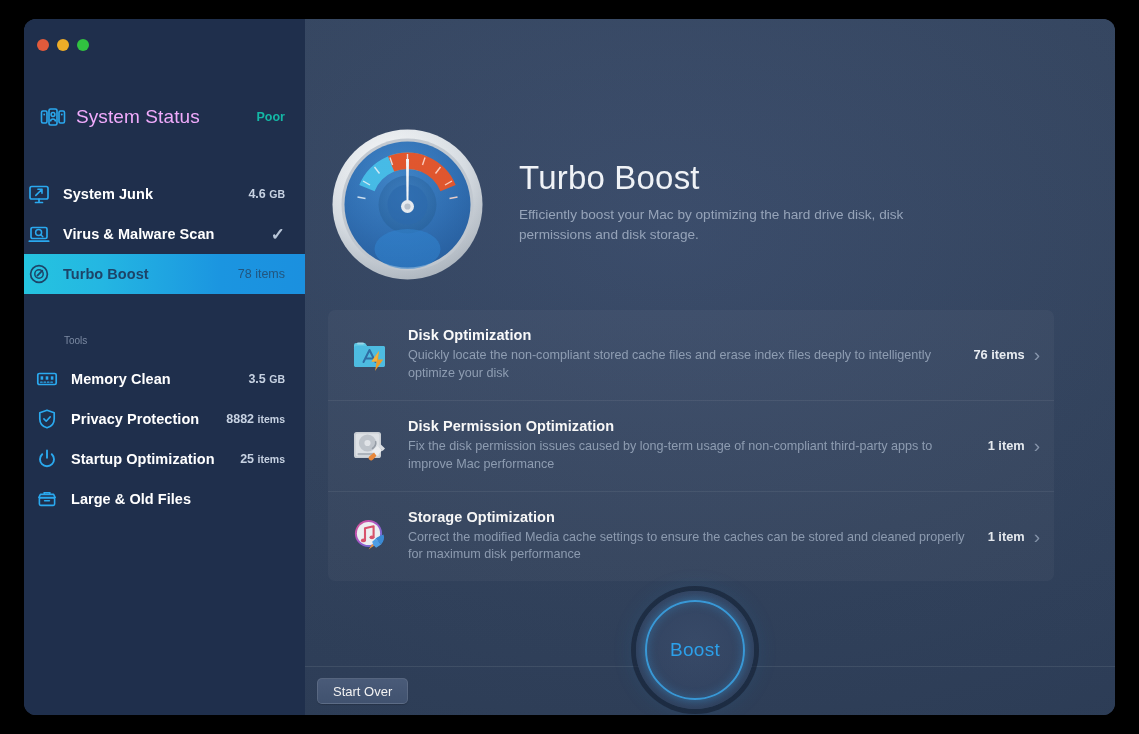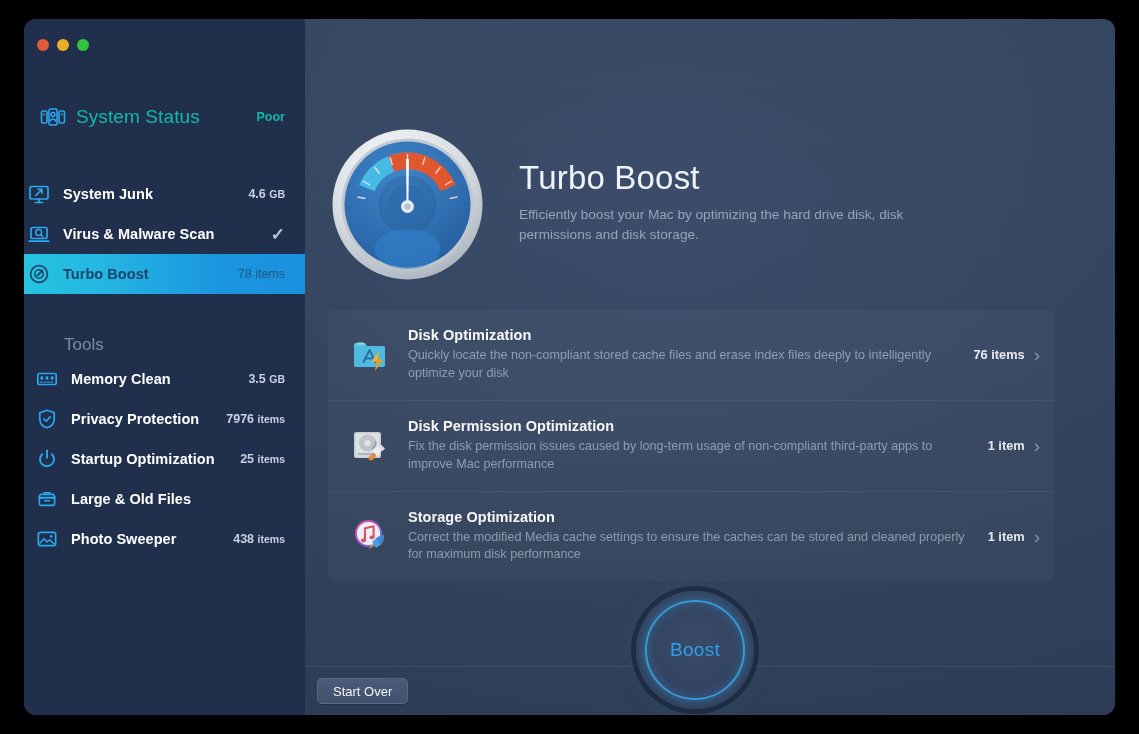--- a/index.html
+++ b/index.html
@@ -41,21 +41,21 @@
   .status-row {
     position: absolute;
     top: 72px; left: 0; right: 0;
     height: 52px;
     display: flex; align-items: center;
     padding: 0 20px 0 15px;
   }
   .status-row .ico { width: 28px; height: 28px; flex: 0 0 28px; margin-right: 9px;
       display: flex; align-items: center; justify-content: center; }
   .status-title {
-    color: #14b8a6;
+    color: #f0abfc;
     font-size: 19px;
     letter-spacing: .1px;
     flex: 1;
   }
   .status-value {
     color: #14b8a6;
     font-size: 12.5px;
     font-weight: bold;
   }
 
@@ -89,21 +89,21 @@
     background: linear-gradient(to right, #25c4e0 0%, #24b6e2 28%, #1b95e0 70%, #1b90df 100%);
   }
   .nav-item.active .nav-label { color: #1d4468; }
   .nav-item.active .nav-value { color: #22567f; font-weight: normal; }
   .check { color: #b9c6d8; font-size: 17px; line-height: 1; }
 
   .tools-header {
     position: absolute;
     top: 316px; left: 40px;
     color: #7b8aa2;
-    font-size: 17px;
+    font-size: 10px;
   }
   .tool-list { position: absolute; top: 340px; left: 8px; right: 0; }
 
   
   #main {
     flex: 1;
     position: relative;
     background:
       radial-gradient(ellipse 900px 600px at 45% 30%, #3a4c6b 0%, #33445f 55%, #2e3f5a 100%);
   }
@@ -331,21 +331,21 @@
 
       <div class="nav-item">
         <span class="ico">
           <svg width="22" height="22" viewBox="0 0 22 22" fill="none">
             <path d="M11 2.2l7.2 2.6v6.1c0 4.4-3.1 7.7-7.2 8.9-4.1-1.2-7.2-4.5-7.2-8.9V4.8L11 2.2z" stroke="#2aa9ef" stroke-width="1.7" stroke-linejoin="round"></path>
             <path d="M7.9 10.9l2.3 2.3 4-4.3" stroke="#2aa9ef" stroke-width="1.6" stroke-linecap="round" stroke-linejoin="round"></path>
           </svg>
         </span>
         <span class="nav-label">Privacy Protection</span>
         <span class="nav-value">
-          <span>7976</span>&nbsp;<span class="unit">items</span>
+          <span>8882</span>&nbsp;<span class="unit">items</span>
         </span>
       </div>
 
 
       <div class="nav-item">
         <span class="ico">
           <svg width="22" height="22" viewBox="0 0 22 22" fill="none">
             <path d="M6.2 6.2a7 7 0 1 0 9.6 0" stroke="#2aa9ef" stroke-width="1.9" stroke-linecap="round"></path>
             <path d="M11 2.4v7.4" stroke="#2aa9ef" stroke-width="1.9" stroke-linecap="round"></path>
           </svg>
@@ -363,33 +363,20 @@
             <rect x="3.4" y="9.8" width="15.2" height="7.6" rx="1.3" stroke="#2aa9ef" stroke-width="1.6"></rect>
             <path d="M8.6 12.8h4.8" stroke="#2aa9ef" stroke-width="1.6" stroke-linecap="round"></path>
             <path d="M8.2 6.2V4.8h5.6v1.4" stroke="#2aa9ef" stroke-width="1.5"></path>
           </svg>
         </span>
         <span class="nav-label">Large &amp; Old Files</span>
         <span class="nav-value"></span>
       </div>
 
 
-      <div class="nav-item">
-        <span class="ico">
-          <svg width="22" height="22" viewBox="0 0 22 22" fill="none">
-            <rect x="2.4" y="4.4" width="17.2" height="13.2" rx="1.8" stroke="#2aa9ef" stroke-width="1.7"></rect>
-            <circle cx="15.2" cy="8.4" r="1.3" fill="#2aa9ef"></circle>
-            <path d="M3.6 15.4l4.4-4.6 3.2 3.2 2.4-2.2 4.8 4.4" stroke="#2aa9ef" stroke-width="1.5" stroke-linejoin="round"></path>
-          </svg>
-        </span>
-        <span class="nav-label">Photo Sweeper</span>
-        <span class="nav-value">
-          <span>438</span>&nbsp;<span class="unit">items</span>
-        </span>
-      </div>
 
     </div>
   </div>
 
   <div id="main">
 
     <div id="hero">
       <div id="gauge-wrap">
         <svg width="155" height="155" viewBox="0 0 155 155">
           <defs>

